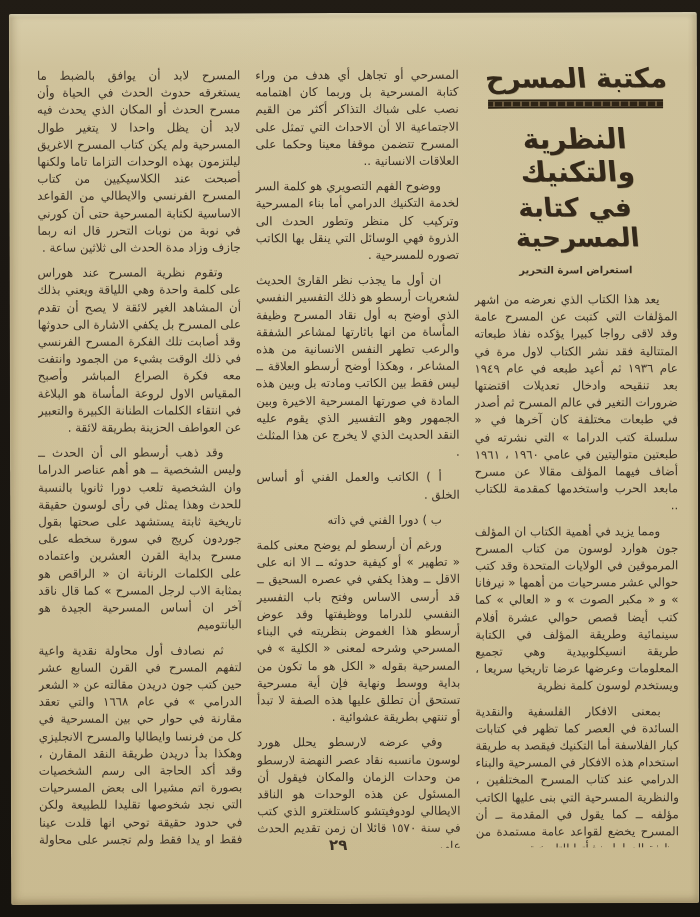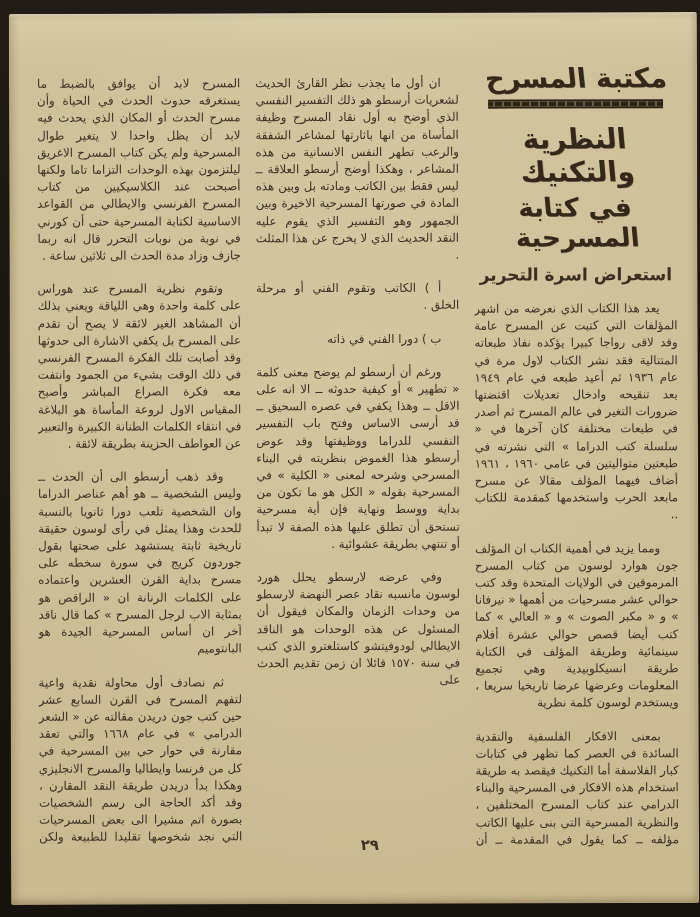--- a/index.html
+++ b/index.html
@@ -25,21 +25,21 @@
       inset -3px 0 6px rgba(90,70,40,0.15);
     transform:rotate(-0.15deg);
   }
   .content{
     position:absolute;top:46px;right:20px;left:28px;bottom:56px;
     display:flex;gap:15px;direction:rtl;
     color:#3a2f23;
   }
   .col{flex:1 1 0;overflow:hidden;min-width:0;}
   .text p.para{
-    margin:16px 0 7px 0;
+    margin:8px 0 7px 0;
     font-size:11.8px;line-height:17.2px;
     text-align:justify;
     color:#3c3125;
     letter-spacing:0;
   }
   .text p.para.ind{text-indent:18px;}
   
   .art-header{text-align:center;margin-bottom:14px;}
   .series{
     font-size:27px;font-weight:bold;color:#332819;
@@ -60,26 +60,26 @@
     margin-bottom:4px;
     text-shadow:0.5px 0.5px 0 rgba(60,45,25,0.35);
   }
   .title2{
     font-size:26px;font-weight:bold;color:#33281a;
     transform:skewX(5deg);
     margin-bottom:12px;
     text-shadow:0.5px 0.5px 0 rgba(60,45,25,0.35);
   }
   .byline{
-    font-size:17px;font-weight:bold;color:#3a2e20;
+    font-size:10px;font-weight:bold;color:#3a2e20;
     margin-bottom:16px;
   }
   .pagenum{
     position:absolute;bottom:50px;left:318px;width:50px;
-    text-align:right;
+    text-align:left;
     font-size:15px;font-weight:bold;color:#3c3125;
   }
 </style>
 </head>
 <body>
 
 <div class="scan-bg"></div>
 
 <div class="paper">
   <div class="content">
@@ -94,22 +94,24 @@
       </header>
       <div class="text">
           <p class="para ind">يعد هذا الكتاب الذي نعرضه من اشهر المؤلفات التي كتبت عن المسرح عامة وقد لاقى رواجا كبيرا يؤكده نفاذ طبعاته المتتالية فقد نشر الكتاب لاول مرة في عام ١٩٣٦ ثم أعيد طبعه في عام ١٩٤٩ بعد تنقيحه وادخال تعديلات اقتضتها ضرورات التغير في عالم المسرح ثم أصدر في طبعات مختلفة كان آخرها في « سلسلة كتب الدراما » التي نشرته في طبعتين متواليتين في عامي ١٩٦٠ ، ١٩٦١ أضاف فيهما المؤلف مقالا عن مسرح مابعد الحرب واستخدمها كمقدمة للكتاب ..</p>
           <p class="para ind">ومما يزيد في أهمية الكتاب ان المؤلف جون هوارد لوسون من كتاب المسرح المرموقين في الولايات المتحدة وقد كتب حوالي عشر مسرحيات من أهمها « نيرفانا » و « مكبر الصوت » و « العالي » كما كتب أيضا قصص حوالي عشرة أفلام سينمائية وطريقة المؤلف في الكتابة طريقة انسيكلوبيدية وهي تجميع المعلومات وعرضها عرضا تاريخيا سريعا ، ويستخدم لوسون كلمة نظرية</p>
           <p class="para ind">بمعنى الافكار الفلسفية والنقدية السائدة في العصر كما تظهر في كتابات كبار الفلاسفة أما التكنيك فيقصد به طريقة استخدام هذه الافكار في المسرحية والبناء الدرامي عند كتاب المسرح المختلفين ، والنظرية المسرحية التي بنى عليها الكاتب مؤلفه ــ كما يقول في المقدمة ــ أن المسرح يخضع لقواعد عامة مستمدة من وظيفة الدراما ونشأتها التاريخية .</p>
         </div>
     </div>
 
     <div class="col">
       <div class="text">
+          <p class="para">المسرحي أو تجاهل أي هدف من وراء كتابة المسرحية بل وربما كان اهتمامه نصب على شباك التذاكر أكثر من القيم الاجتماعية الا أن الاحداث التي تمثل على المسرح تتضمن موقفا معينا وحكما على العلاقات الانسانية ..</p>
+          <p class="para ind">ووضوح الفهم التصويري هو كلمة السر لخدمة التكنيك الدرامي أما بناء المسرحية وتركيب كل منظر وتطور الحدث الى الذروة فهي الوسائل التي ينقل بها الكاتب تصوره للمسرحية .</p>
           <p class="para ind">ان أول ما يجذب نظر القارئ الحديث لشعريات أرسطو هو ذلك التفسير النفسي الذي أوضح به أول نقاد المسرح وظيفة المأساة من انها باثارتها لمشاعر الشفقة والرعب تطهر النفس الانسانية من هذه المشاعر ، وهكذا أوضح أرسطو العلاقة ــ ليس فقط بين الكاتب ومادته بل وبين هذه المادة في صورتها المسرحية الاخيرة وبين الجمهور وهو التفسير الذي يقوم عليه النقد الحديث الذي لا يخرج عن هذا المثلث .</p>
-          <p class="para ind">أ ) الكاتب وتقوم الفني أو مرحلة الخلق .</p>
+          <p class="para ind">أ ) الكاتب والعمل الفني أو أساس الخلق .</p>
           <p class="para ind">ب ) دورا الفني في ذاته</p>
           <p class="para ind">ورغم أن أرسطو لم يوضح معنى كلمة « تطهير » أو كيفية حدوثه ــ الا انه على الاقل ــ وهذا يكفي في عصره السحيق ــ قد أرسى الاساس وفتح باب التفسير النفسي للدراما ووظيفتها وقد عوض أرسطو هذا الغموض بنظريته في البناء المسرحي وشرحه لمعنى « الكلية » في المسرحية بقوله « الكل هو ما تكون من بداية ووسط ونهاية فإن أية مسرحية تستحق أن تطلق عليها هذه الصفة لا تبدأ أو تنتهي بطريقة عشوائية .</p>
           <p class="para ind">وفي عرضه لارسطو يحلل هورد لوسون مانسبه نقاد عصر النهضة لارسطو من وحدات الزمان والمكان فيقول أن المسئول عن هذه الوحدات هو الناقد الايطالي لودوفيتشو كاستلغترو الذي كتب في سنة ١٥٧٠ قائلا ان زمن تقديم الحدث على</p>
         </div>
     </div>
 
     <div class="col">
       <div class="text">
           <p class="para">المسرح لابد أن يوافق بالضبط ما يستغرقه حدوث الحدث في الحياة وأن مسرح الحدث أو المكان الذي يحدث فيه لابد أن يظل واحدا لا يتغير طوال المسرحية ولم يكن كتاب المسرح الاغريق ليلتزمون بهذه الوحدات التزاما تاما ولكنها أصبحت عند الكلاسيكيين من كتاب المسرح الفرنسي والايطالي من القواعد الاساسية لكتابة المسرحية حتى أن كورني في نوبة من نوبات التحرر قال انه ربما جازف وزاد مدة الحدث الى ثلاثين ساعة .</p>
           <p class="para ind">وتقوم نظرية المسرح عند هوراس على كلمة واحدة وهي اللياقة ويعني بذلك أن المشاهد الغير لائقة لا يصح أن تقدم على المسرح بل يكفي الاشارة الى حدوثها وقد أصابت تلك الفكرة المسرح الفرنسي في ذلك الوقت بشيء من الجمود وانتفت معه فكرة الصراع المباشر وأصبح المقياس الاول لروعة المأساة هو البلاغة في انتقاء الكلمات الطنانة الكبيرة والتعبير عن العواطف الحزينة بطريقة لائقة .</p>

